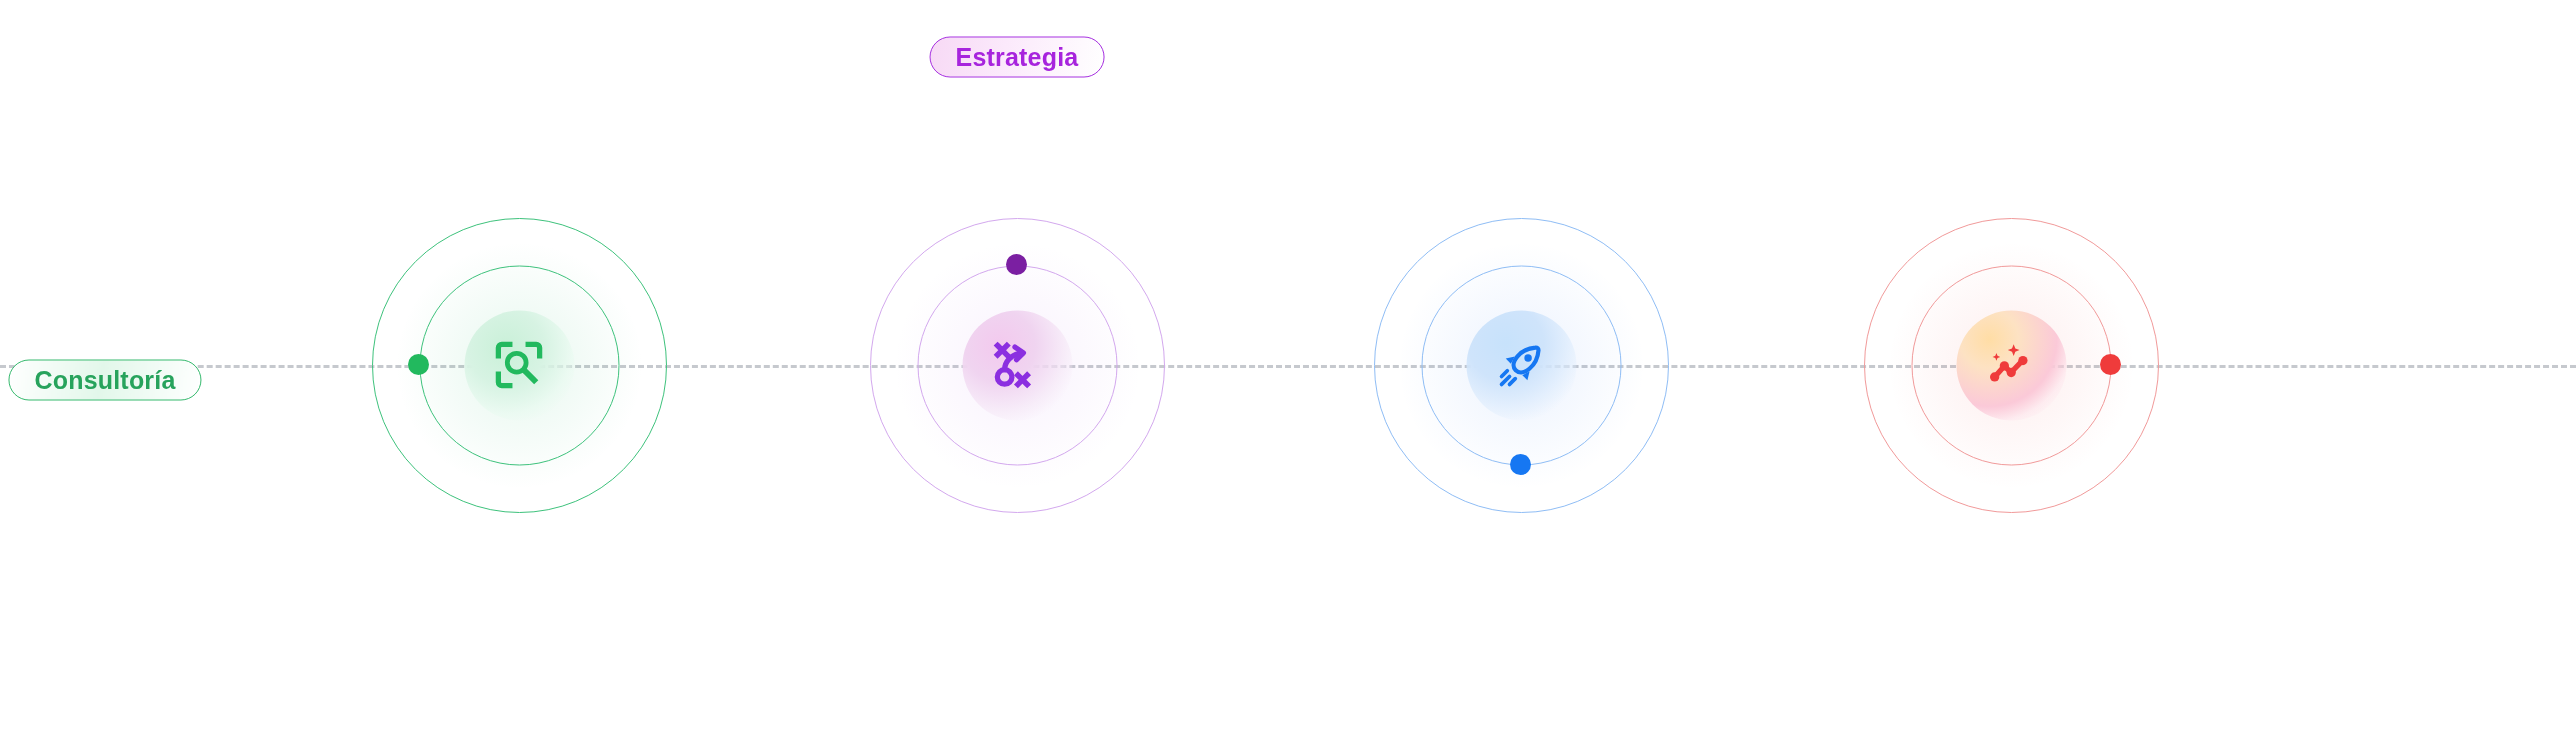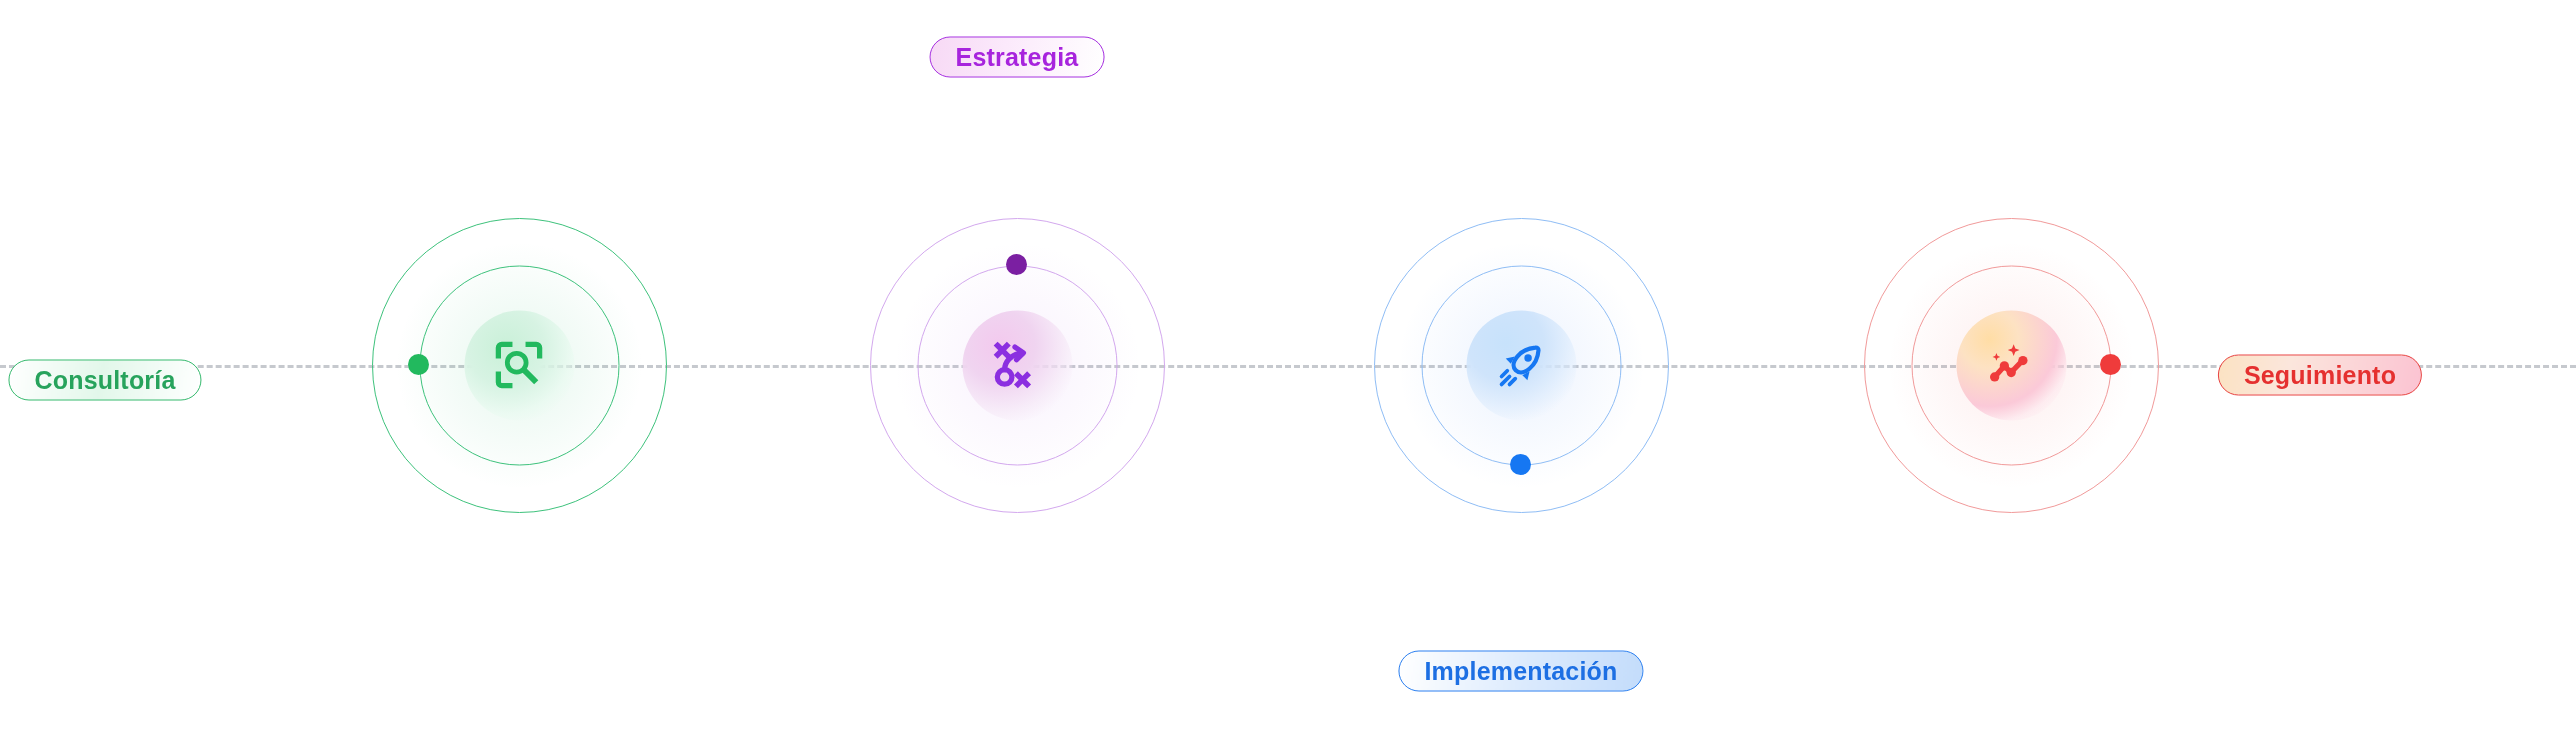--- a/index.html
+++ b/index.html
@@ -150,41 +150,35 @@
           <path d="M9.6 14.4C8.2 13 8.3 10.6 10.3 8.2c2.2-2.6 5.4-3.9 8.2-4.1.9-.1 1.5.5 1.4 1.4-.2 2.8-1.5 6-4.1 8.2-2.4 2-4.8 2.1-6.2.7z" stroke="#1677f2" stroke-width="1.9" stroke-linejoin="round"></path>
           <circle cx="15.2" cy="8.8" r="1.7" fill="#1677f2"></circle>
           <path d="M9.2 8.1L5.1 9.1l2.3 2.3" fill="#1677f2"></path>
           <path d="M15.9 14.8l-1 4.1-2.3-2.3" fill="#1677f2"></path>
           <path d="M3.2 20.8l3.6-3.6M3.2 17.2l2.6-2.6M6.8 20.8l2.6-2.6" stroke="#1677f2" stroke-width="1.7" stroke-linecap="round"></path>
         </svg>
       </span>
     </div>
     <div class="orbit-dot b-dot" style="left:171px;top:271px;"></div>
   </div>
-  <div class="pill b-pill" style="left:1521px;top:671px;">
-    <span>Implementación</span>
-  </div>
 
   <div class="node" style="left:2011px;top:365px;width:343px;height:343px;">
     <div class="halo r-halo"></div>
     <div class="ring ring-outer r-outer"></div>
     <div class="ring ring-inner r-inner"></div>
     <div class="blob r-blob">
       <span>
         <svg width="53" height="53" viewBox="0 0 24 24" fill="none">
           <path d="M4.6 17.4L9 12.4l3 3 5.2-5.4" stroke="#ef3b3b" stroke-width="2.4" stroke-linecap="round" stroke-linejoin="round"></path>
           <circle cx="4.6" cy="17.4" r="2.1" fill="#ef3b3b"></circle>
           <circle cx="9" cy="12.4" r="2.1" fill="#ef3b3b"></circle>
           <circle cx="12.1" cy="15.4" r="2.1" fill="#ef3b3b"></circle>
           <circle cx="17.4" cy="10" r="2.1" fill="#ef3b3b"></circle>
           <path d="M13.2 2.6l.75 1.9 1.9.75-1.9.75-.75 1.9-.75-1.9-1.9-.75 1.9-.75z" fill="#ef3b3b"></path>
           <path d="M5.4 6.6l.5 1.25 1.25.5-1.25.5-.5 1.25-.5-1.25-1.25-.5 1.25-.5z" fill="#ef3b3b"></path>
         </svg>
       </span>
     </div>
     <div class="orbit-dot r-dot" style="left:271px;top:171px;"></div>
   </div>
-  <div class="pill r-pill" style="left:2320px;top:375px;">
-    <span>Seguimiento</span>
-  </div>
 
 </div>
 
 
 </body></html>

